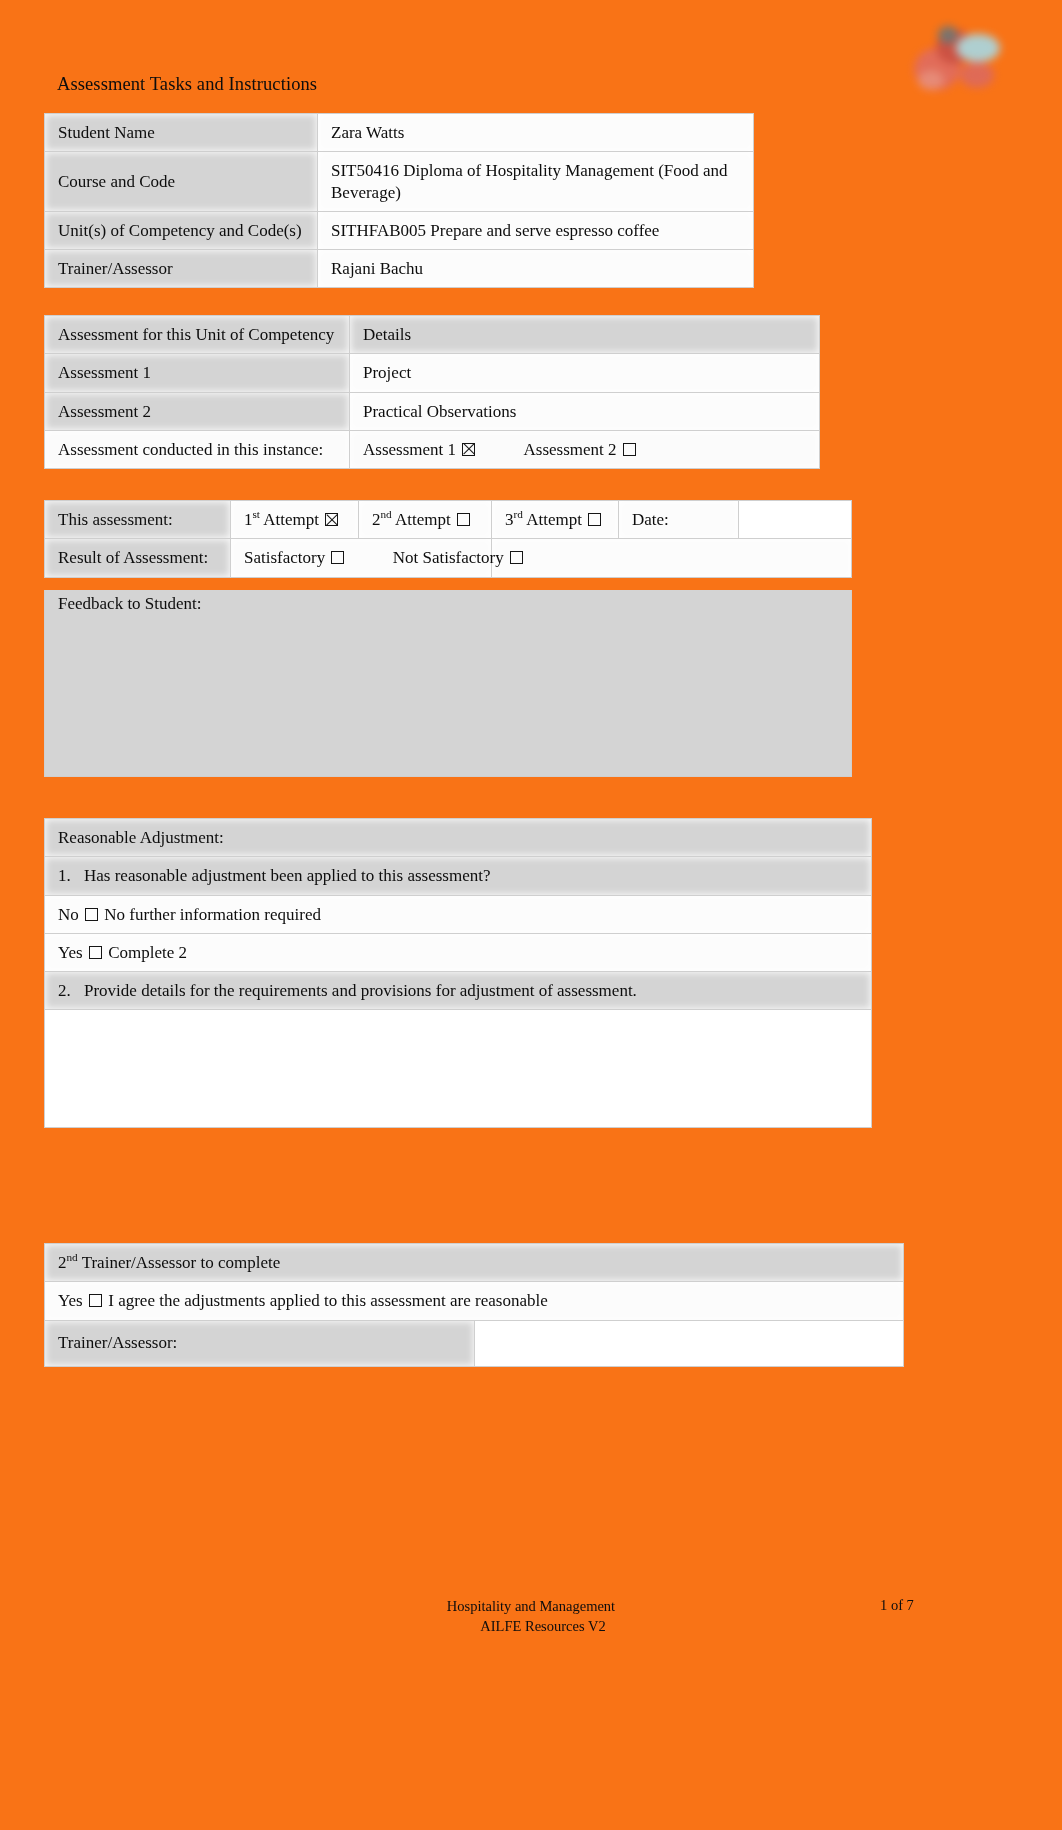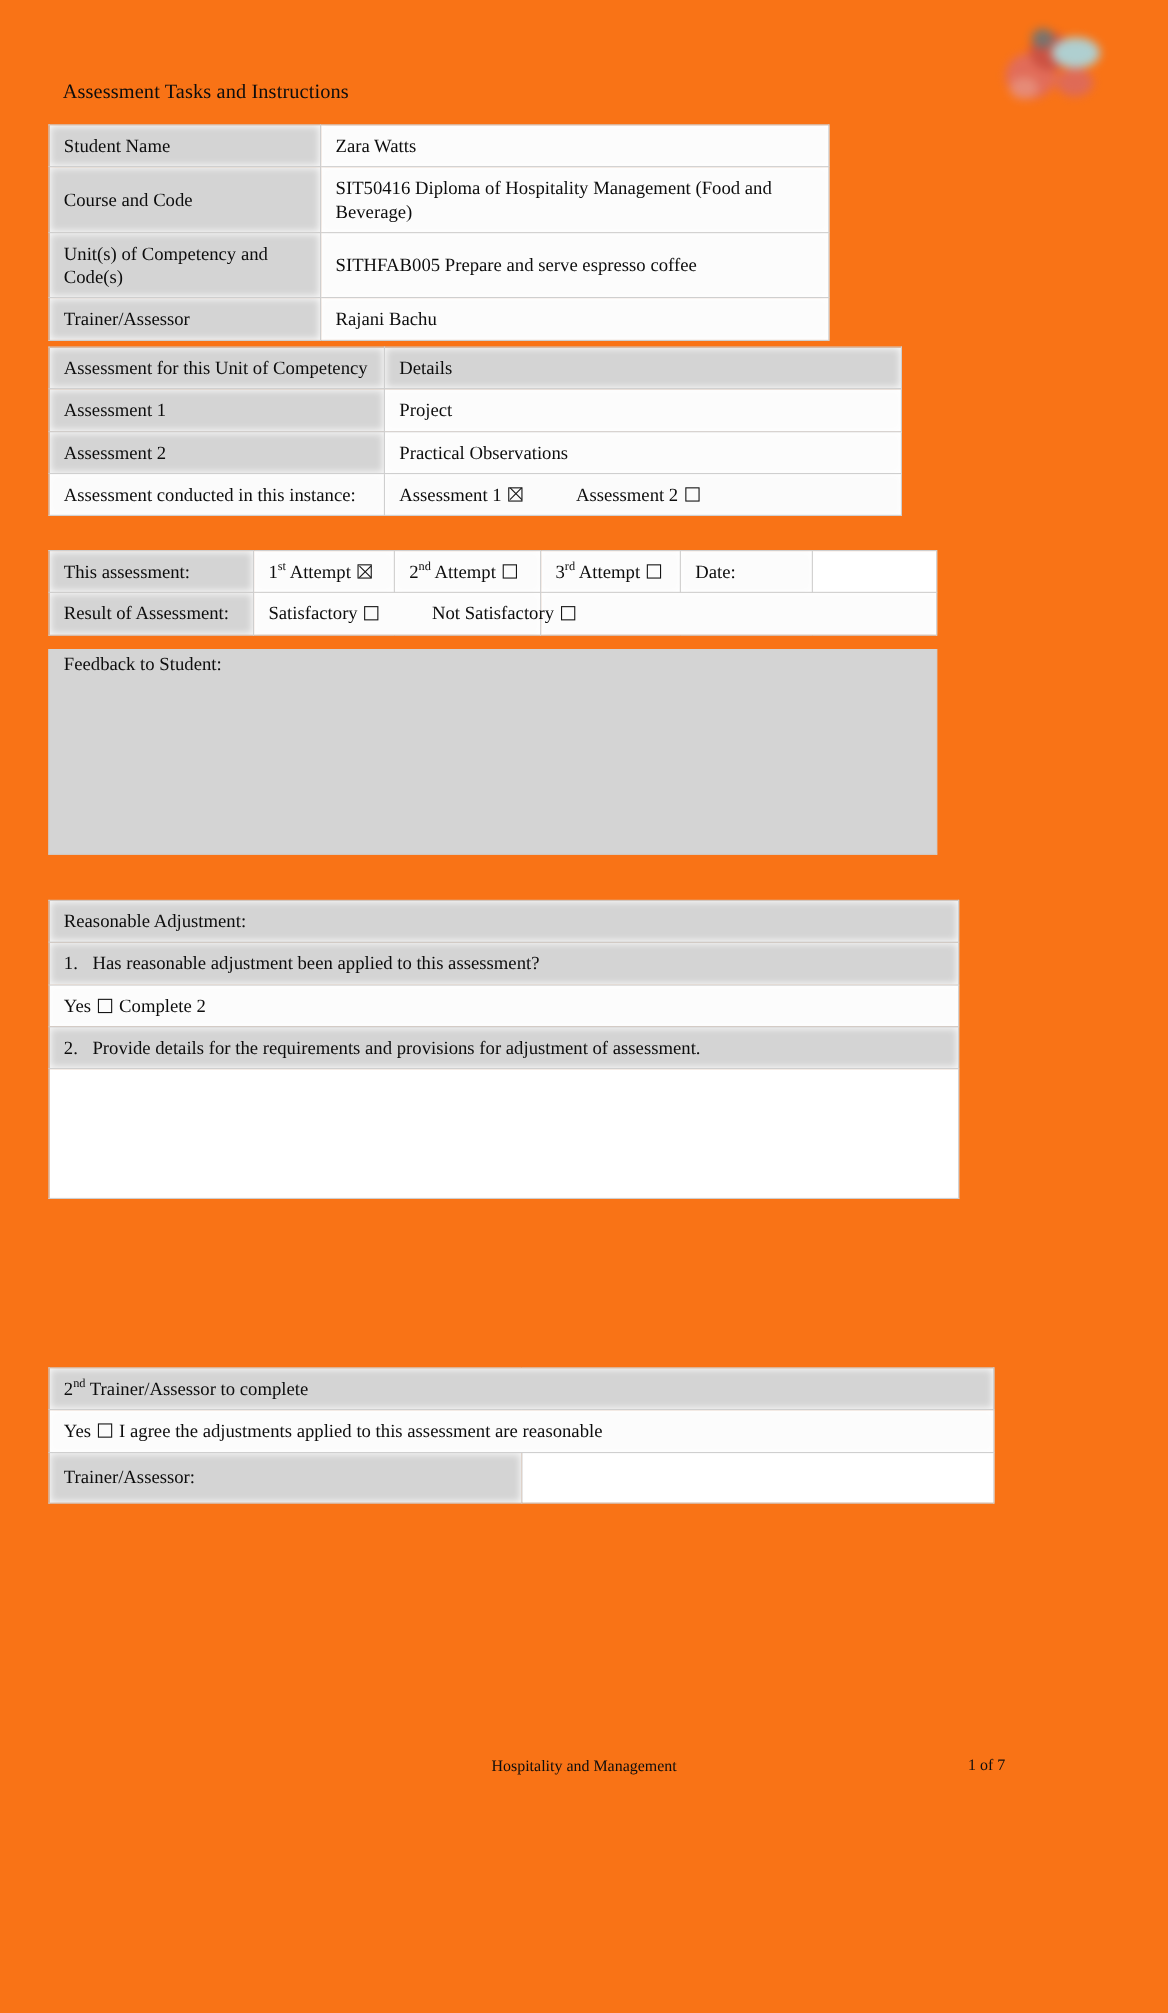--- a/index.html
+++ b/index.html
@@ -71,21 +71,21 @@
 
   
   .softbox { box-shadow: 0 0 7px 1px rgba(255,255,255,0.85) inset; }
 
   
   #table-student {
     left: 44px;
     top: 113px;
     width: 710px;
   }
-  #table-student td.k { width: 247px; }
+  #table-student td.k { width: 273px; }
 
   
   #table-assessments {
     left: 44px;
     top: 315px;
     width: 776px;
   }
   #table-assessments td.k { width: 305px; }
   .row-instance td { background: #fbfbfb; }
 
@@ -304,20 +304,27 @@
       <tr>
         <td class="shade softbox">Reasonable Adjustment:</td>
       </tr>
       <tr>
         <td class="shade softbox">
           <span class="num-item"><span class="n">1.</span><span>Has reasonable adjustment been applied to this assessment?</span></span>
         </td>
       </tr>
       <tr>
         <td class="plain softbox">
+          <span>No</span>
+          <span class="cb"></span>
+          <span>No further information required</span>
+        </td>
+      </tr>
+      <tr>
+        <td class="plain softbox">
           <span>Yes</span>
           <span class="cb"></span>
           <span>Complete 2</span>
         </td>
       </tr>
       <tr>
         <td class="shade softbox">
           <span class="num-item"><span class="n">2.</span><span>Provide details for the requirements and provisions for adjustment of assessment.</span></span>
         </td>
       </tr>
@@ -345,17 +352,18 @@
       <tr>
         <td class="k shade softbox sign">Trainer/Assessor:</td>
         <td class="white softbox sign"></td>
       </tr>
     </tbody>
   </table>
 
   <div class="footer">
     <div class="center">
       <div>Hospitality and Management</div>
+      <div class="l2">AILFE Resources V2</div>
     </div>
     <div class="pageno">1 of 7</div>
   </div>
 
 </div>
 
 </body></html>

